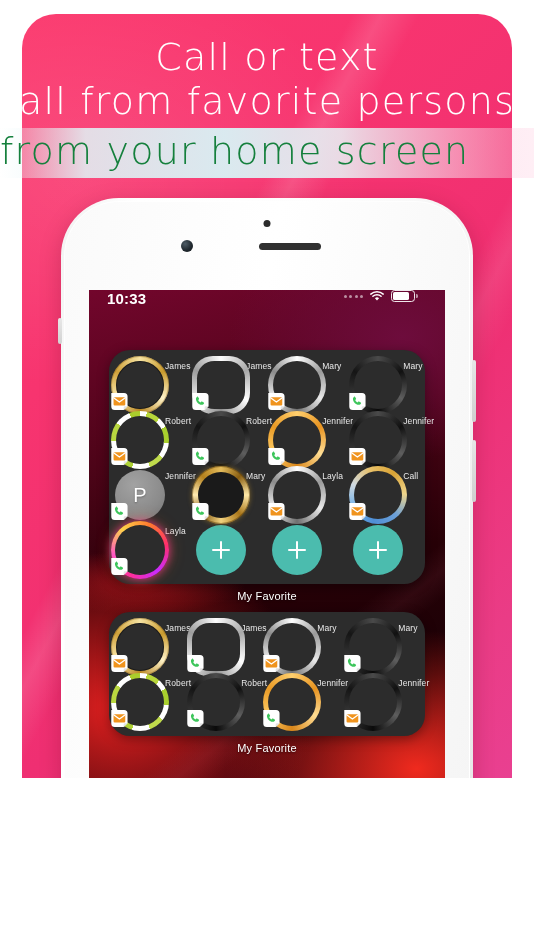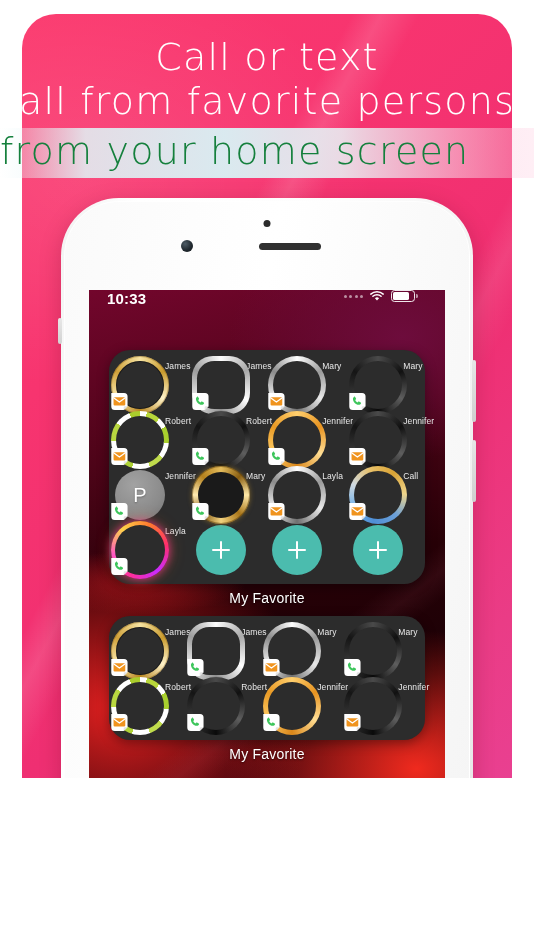--- a/index.html
+++ b/index.html
@@ -238,21 +238,21 @@
   .widget {
     background: #2c2c2c;
     border-radius: 21px;
     padding: 10px 6px 9px 6px;
     box-shadow: 0 3px 12px rgba(0,0,0,0.38);
   }
   .widget-label {
     margin-top: 6px;
     text-align: center;
     color: #ffffff;
-    font-size: 14px;
+    font-size: 11px;
     letter-spacing: 0.2px;
     text-shadow: 0 1px 2px rgba(0,0,0,0.55);
   }
 
   .grid {
     display: grid;
     grid-template-columns: repeat(4, 1fr);
     row-gap: 5px;
   }
 

